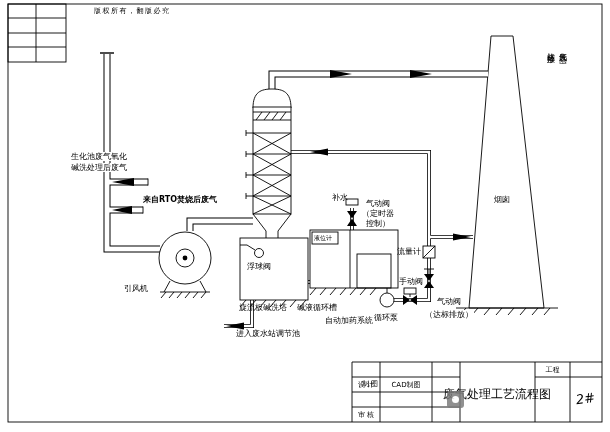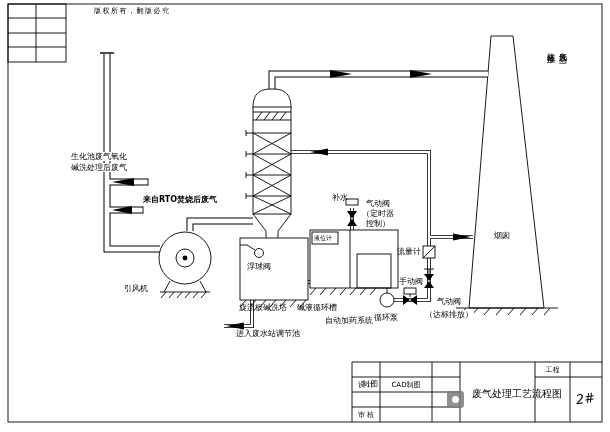--- a/index.html
+++ b/index.html
@@ -251,32 +251,32 @@
 <div class="lbl" style="left:374px;top:313px;">循环泵</div>
 <div class="lbl" style="left:332px;top:193px;">补水</div>
 <div class="lbl" style="left:366px;top:199px;">气动阀</div>
 <div class="lbl" style="left:362px;top:209px;">（定时器</div>
 <div class="lbl" style="left:366px;top:219px;">控制）</div>
 <div class="lbl" style="left:397px;top:247px;">流量计</div>
 <div class="lbl" style="left:399px;top:277px;">手动阀</div>
 <div class="lbl" style="left:437px;top:297px;">气动阀</div>
 <div class="lbl bg" style="left:424px;top:310px;">（达标排放）</div>
 <div class="lbl" style="left:236px;top:329px;">进入废水站调节池</div>
-<div class="lbl bg" style="left:493px;top:195px;margin-top:36px;">烟囱</div>
+<div class="lbl bg" style="left:493px;top:195px;">烟囱</div>
 
 <div class="lbl vtext" style="left:544px;top:46px;">
   <div>废气高空</div>
   <div>达标排放</div>
 </div>
 
 <div class="lbl tb" style="left:535px;top:366px;width:35px;">工程</div>
 <div class="lbl tb" style="left:352px;top:381px;width:28px;">设 计</div>
 <div class="lbl tb" style="left:380px;top:381px;width:52px;">CAD制图</div>
 <div class="lbl tb" style="left:352px;top:380px;width:36px;">制 图</div>
 <div class="lbl tb" style="left:352px;top:411px;width:28px;">审 核</div>
-<div class="lbl tb" style="left:472px;top:388px;width:75px;font-size:10px;">废气处理工艺流程图</div>
+<div class="lbl tb" style="left:443px;top:388px;width:75px;font-size:12px;">废气处理工艺流程图</div>
 <div class="lbl sheetno" style="left:576px;top:392px;">2#</div>
 
 <div class="watermark">
   <span class="wm-icon"></span>
 </div>
 
 </div>
 
 </body></html>

